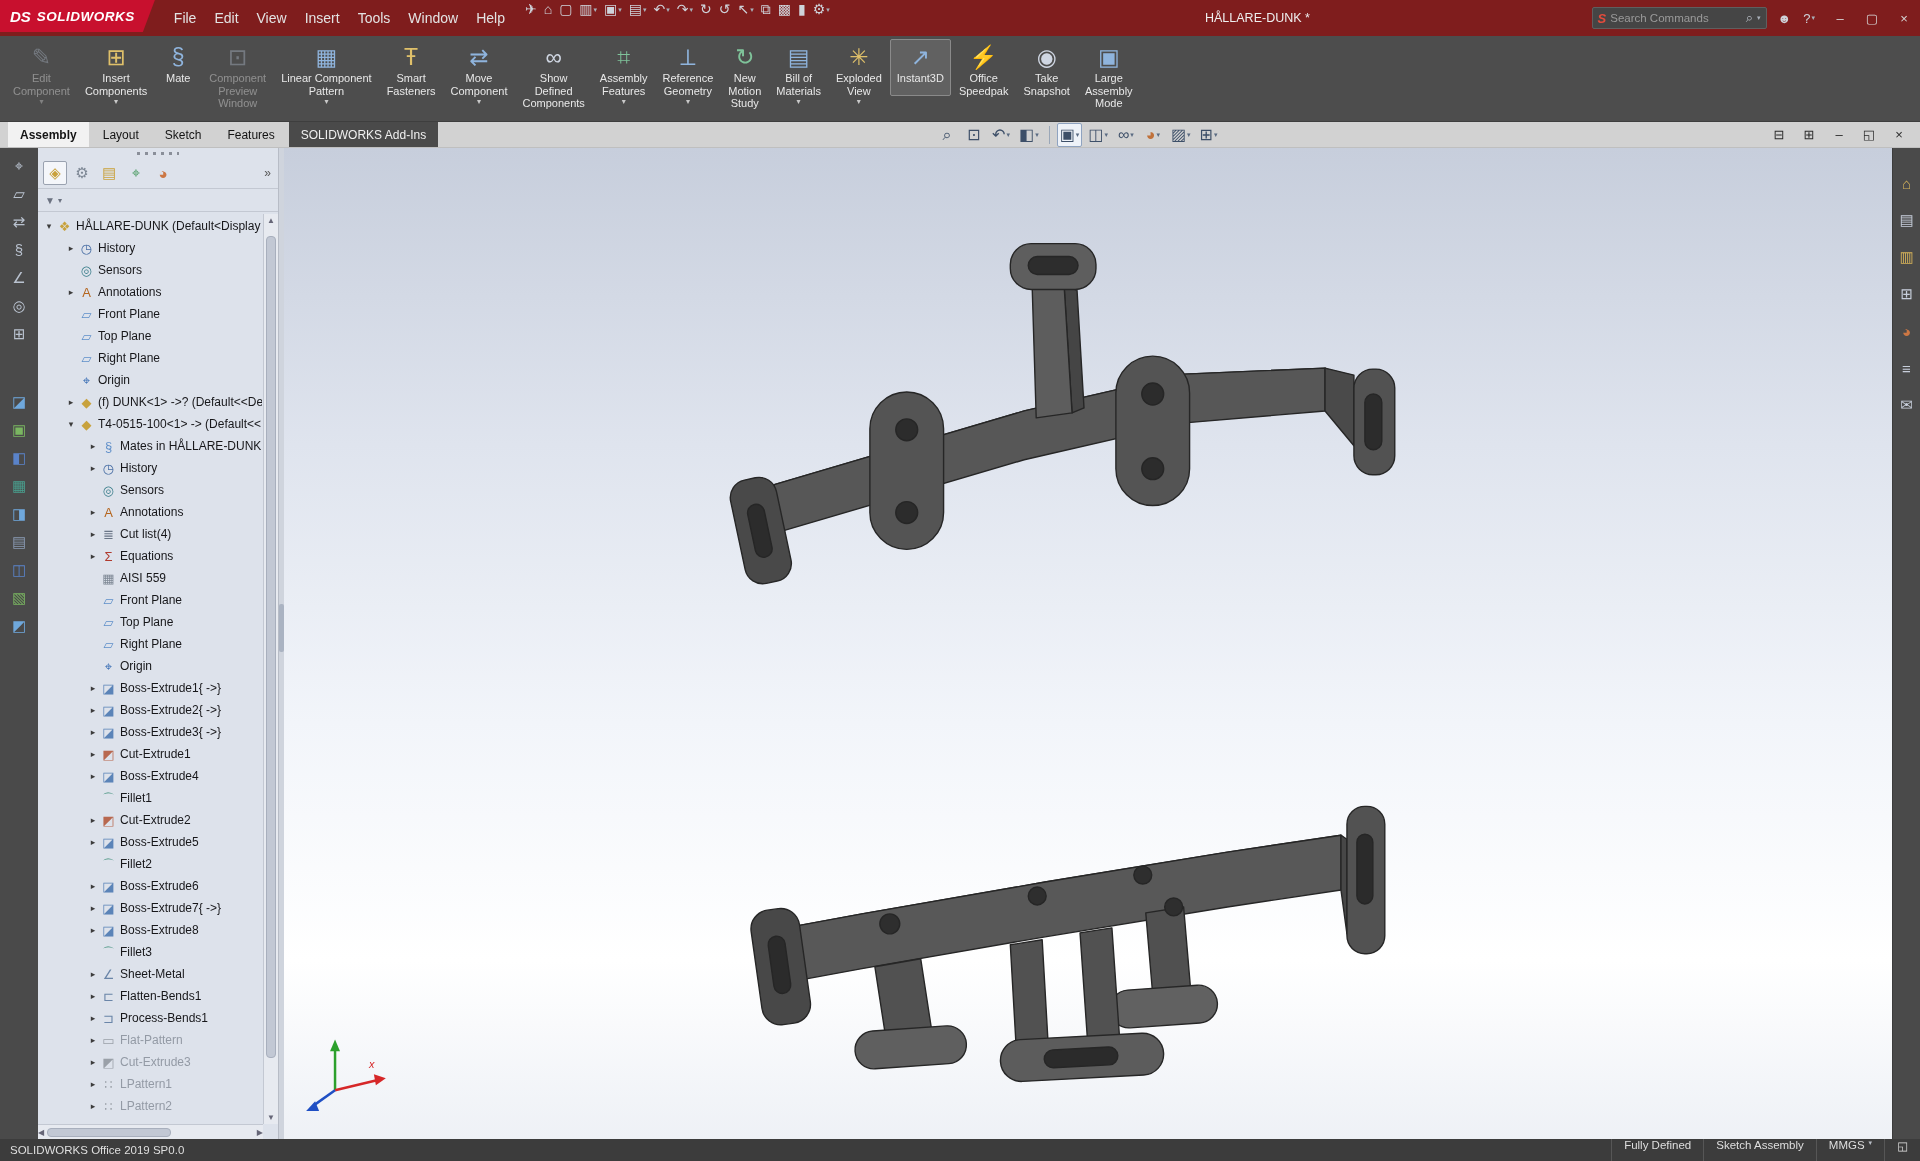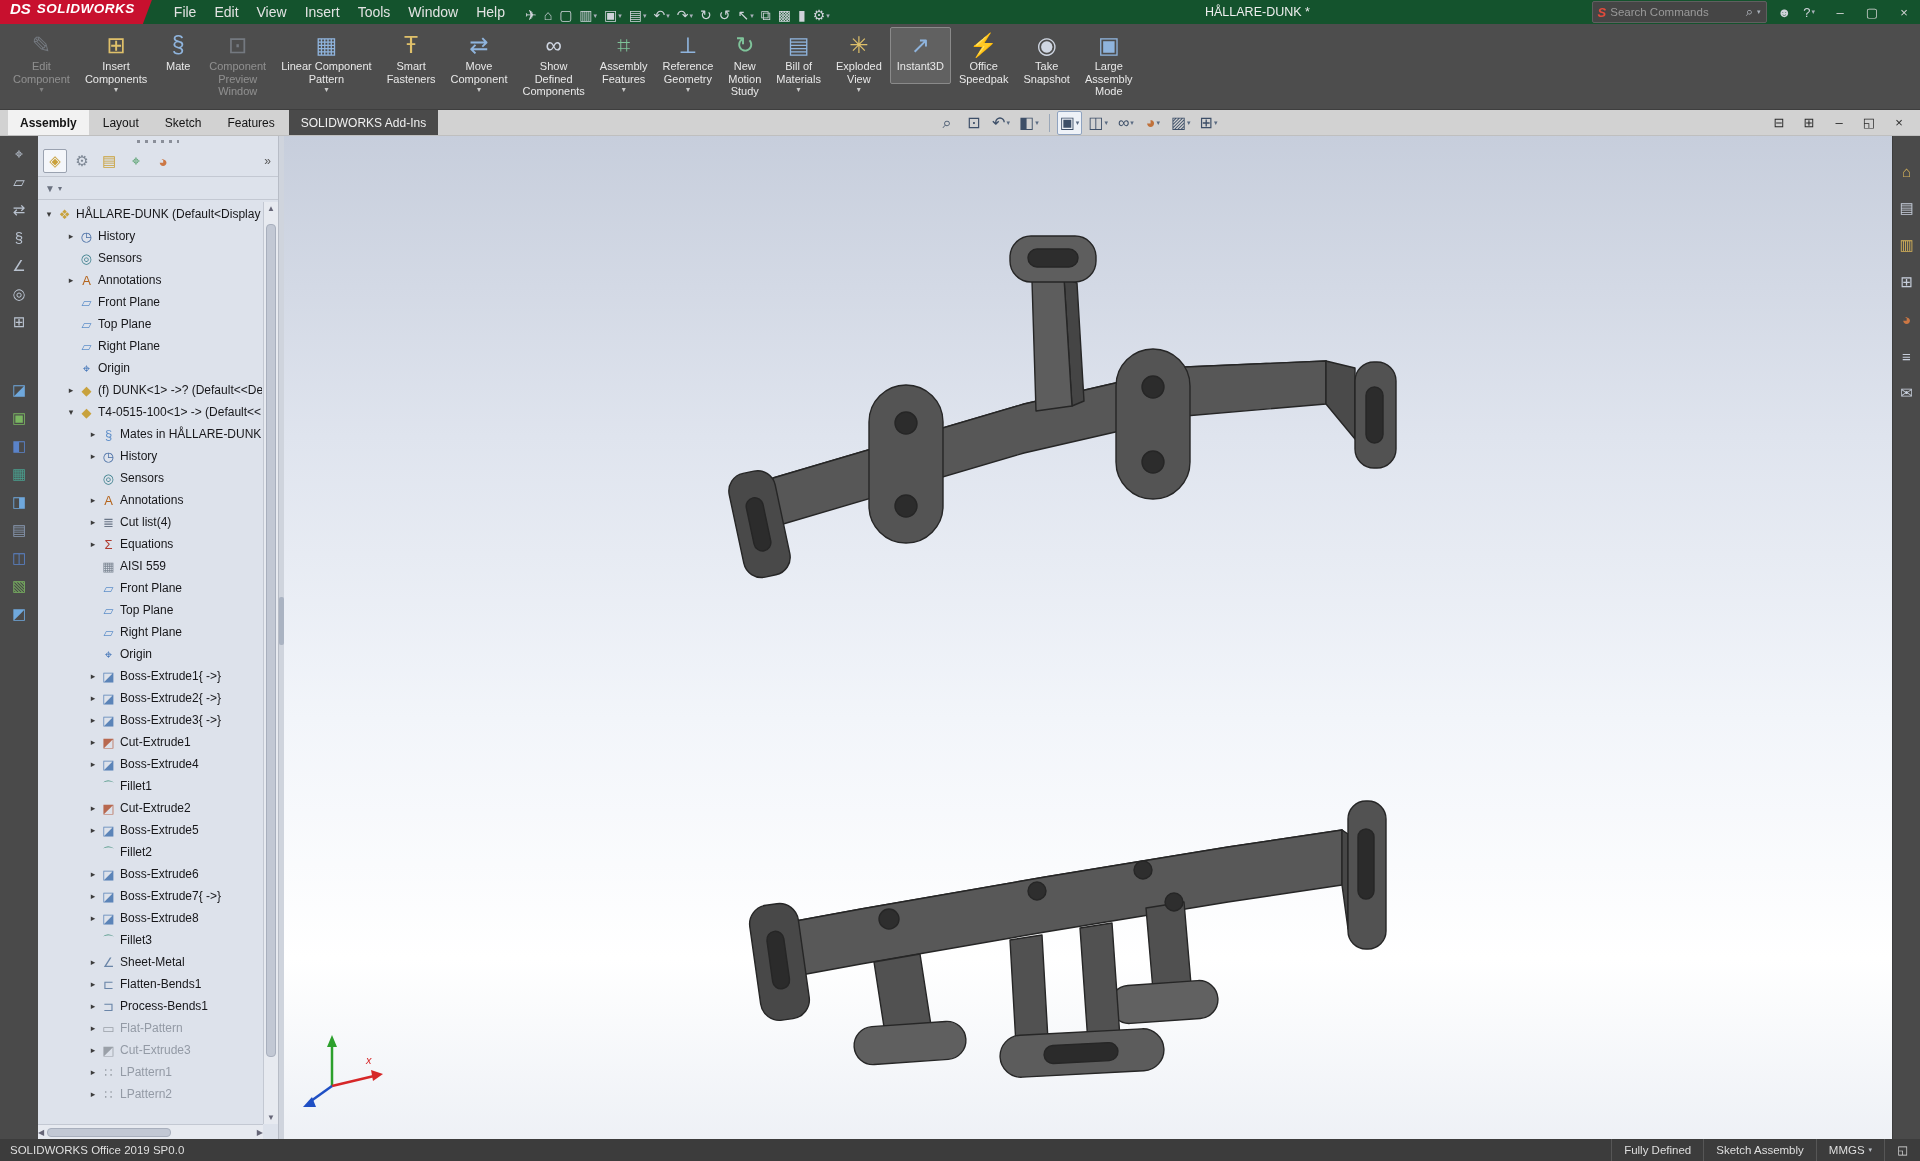--- a/index.html
+++ b/index.html
@@ -1,20 +1,20 @@
 <!DOCTYPE html>
 <html><head>
 <meta charset="utf-8">
 <style>
   *{margin:0;padding:0;box-sizing:border-box;cursor:default;user-select:none}
   html,body{width:1920px;height:1161px;overflow:hidden;font-family:"Liberation Sans",sans-serif;font-size:12px}
   #app{width:1920px;height:1161px;display:flex;flex-direction:column;background:#4d4d4d}
 
   
-  #titlebar{height:24px;background:#14532d;display:flex;align-items:flex-end;color:#dcdcdc;position:relative;flex:none}
+  #titlebar{height:36px;background:#7f1d1d;display:flex;align-items:flex-start;color:#dcdcdc;position:relative;flex:none}
   .logo{background:#c8102e;height:32px;display:flex;align-items:center;padding:0 20px 0 10px;color:#fff;
         clip-path:polygon(0 0,100% 0,calc(100% - 12px) 100%,0 100%)}
   .logo .ds{font-weight:bold;font-style:italic;font-size:15px;margin-right:6px}
   .logo .sw{font-weight:bold;font-style:italic;font-size:13.5px;letter-spacing:.5px}
   #menubar{display:flex;height:100%;align-items:center;margin-left:10px}
   .menu-item{padding:0 9px;font-size:14px;color:#e3e3e3;height:100%;display:flex;align-items:center}
   #qat{display:flex;align-items:center;margin-left:8px;gap:1px}
   .qat-btn{display:flex;align-items:center;padding:2px 3px;color:#cfd3da;font-size:14px;line-height:1}
   .qcaret{font-size:7px;margin-left:1px;color:#a9b0ba}
   .doc-title{position:absolute;left:1205px;top:0;height:100%;display:flex;align-items:center;color:#efefef;font-size:12.5px}
@@ -100,21 +100,21 @@
   #parts-svg{position:absolute;inset:0;width:100%;height:100%}
 
   #taskpane{width:28px;background:#4a4a4a;border-left:1px solid #3c3c3c;display:flex;flex-direction:column;
             align-items:center;padding-top:24px;gap:15px;flex:none}
   .tpbtn{width:22px;height:22px;display:flex;align-items:center;justify-content:center;font-size:15px}
 
   
   #statusbar{height:22px;background:#3c3c3c;color:#dfdfdf;display:flex;align-items:center;font-size:11.5px;flex:none}
   #sb-left{padding:0 10px}
   #sb-right{margin-left:auto;display:flex;height:100%;align-items:stretch}
-  .sb-item{padding:0 12px;border-left:1px solid #565656;display:flex;align-items:center;gap:4px}
+  .sb-item{padding:0 12px;border-left:1px solid #565656;display:flex;gap:4px}
   .scaret{font-size:7px;color:#b9bec6}
 </style>
 </head>
 <body>
 
 <div id="app">
 
   <header id="titlebar">
     <div class="logo">
       <span class="ds">DS</span>

